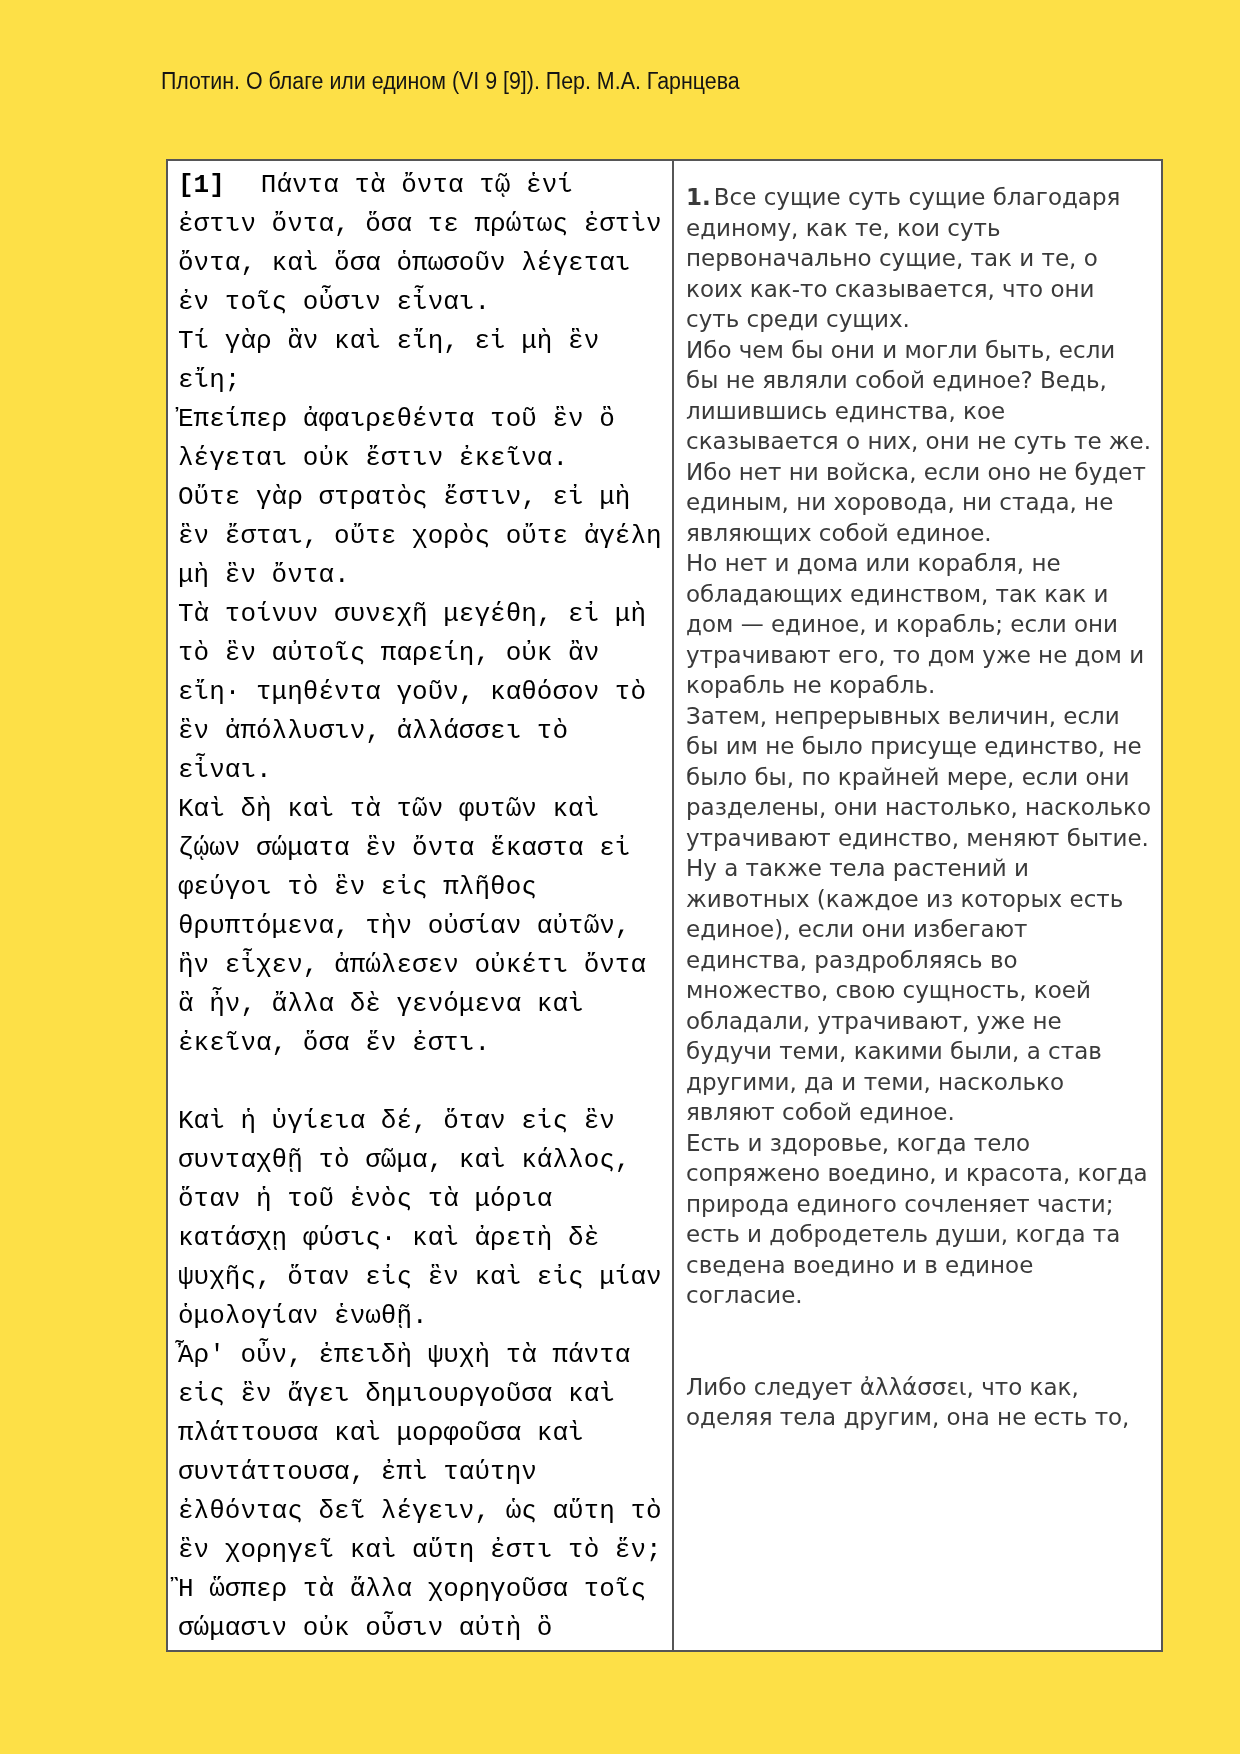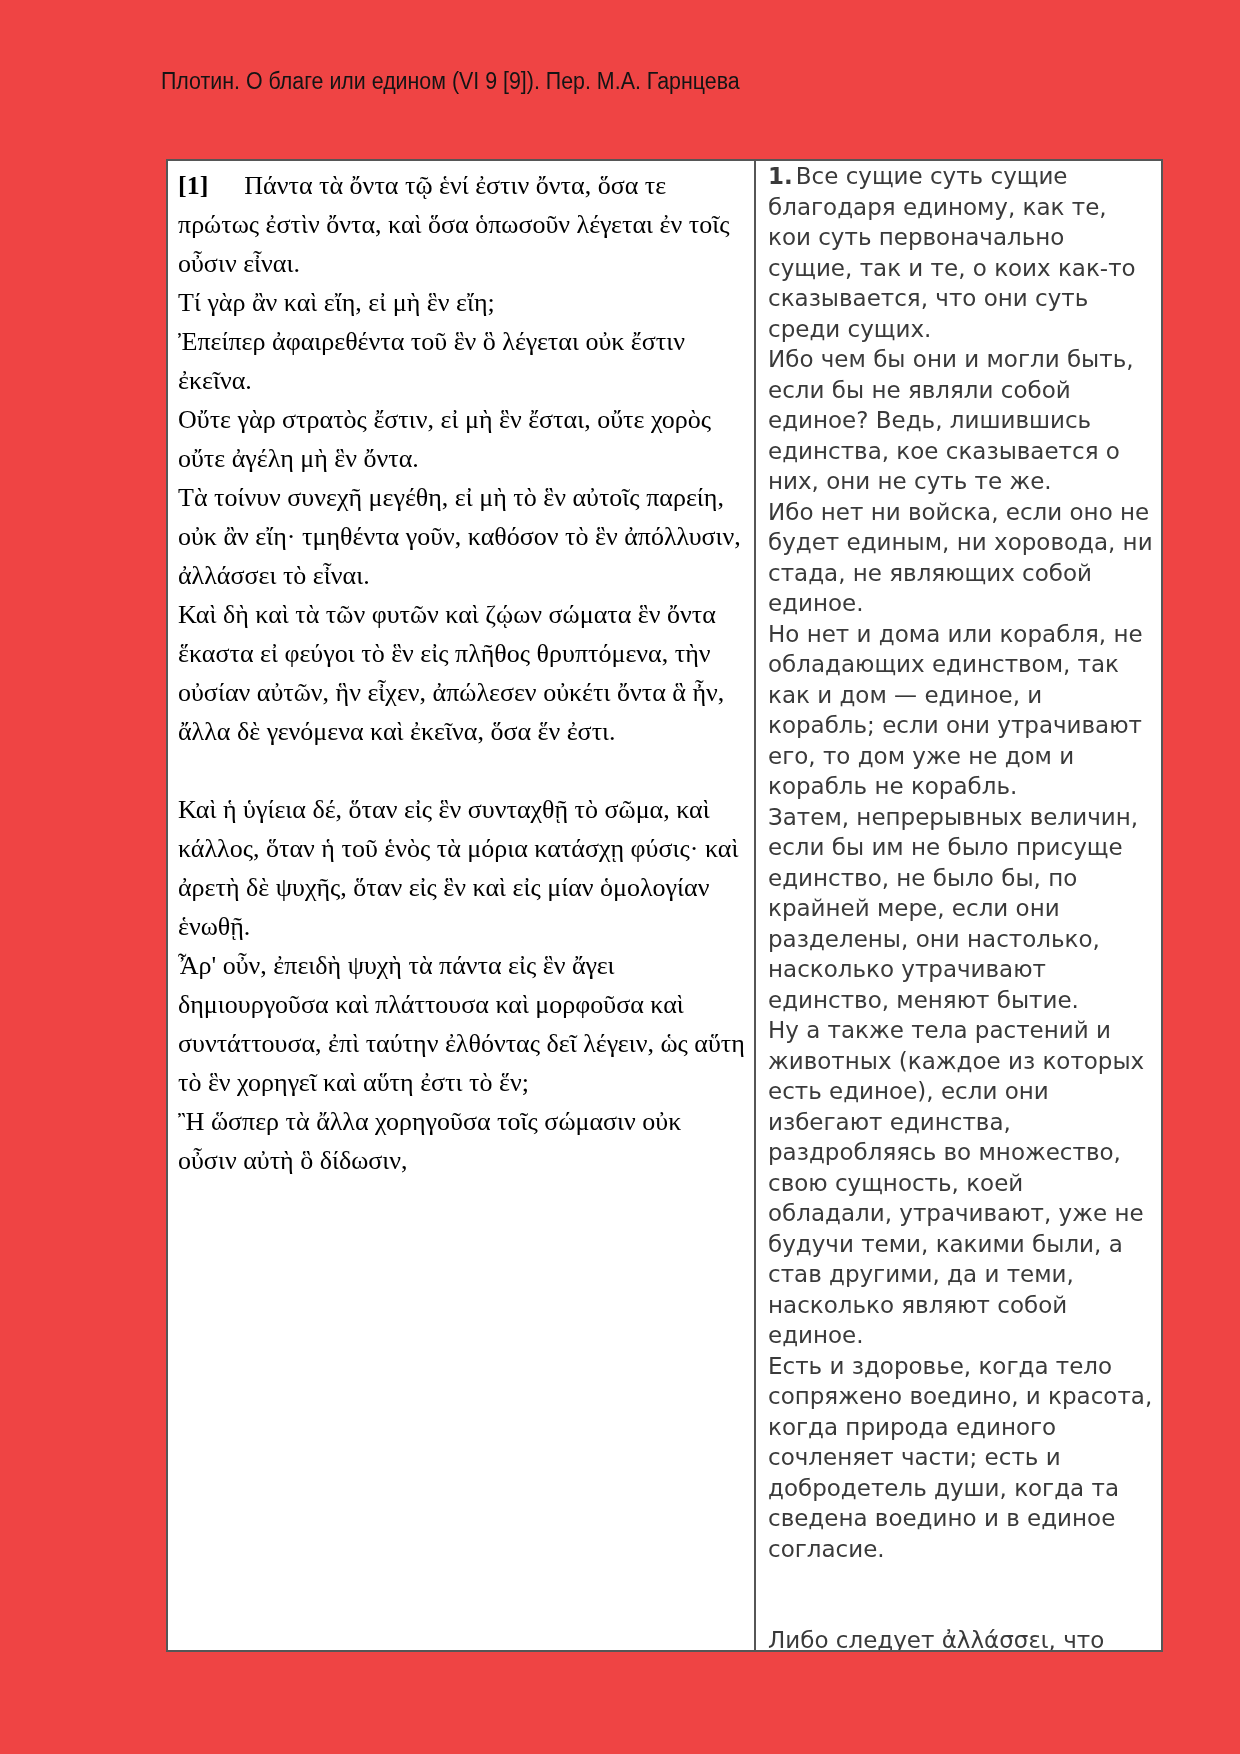--- a/index.html
+++ b/index.html
@@ -4,21 +4,21 @@
 <style>
   html, body {
     margin: 0;
     padding: 0;
     background: #ffffff;
   }
   .page {
     position: relative;
     width: 1240px;
     height: 1754px;
-    background: #ef4444;
+    background: #fde047;
     overflow: hidden;
   }
   .doc-header {
     position: absolute;
     left: 161px;
     top: 68px;
     font-family: "Liberation Sans", sans-serif;
     font-size: 23px;
     color: #141414;
     white-space: nowrap;
@@ -35,31 +35,31 @@
     box-sizing: border-box;
     display: flex;
     overflow: hidden;
     background: #ffffff;
   }
   .col {
     box-sizing: border-box;
     overflow: hidden;
   }
   .col.greek {
-    width: 588px;
+    width: 506px;
     border-right: 2px solid #565656;
     padding: 5px 8px 0 10px;
-    font-family: Liberation Serif, serif;
+    font-family: Liberation Mono, monospace;
     font-size: 26px;
     line-height: 39px;
     color: #000000;
   }
   .col.russian {
     flex: 1;
-    padding: 0 8px 0 12px;
+    padding: 21px 8px 0 12px;
     font-family: "DejaVu Sans", sans-serif;
     font-size: 23px;
     line-height: 30.5px;
     color: #3a3a3a;
   }
   .para {
     margin: 0;
     padding: 0;
   }
   .greek .para.spacer  { height: 39px; }

